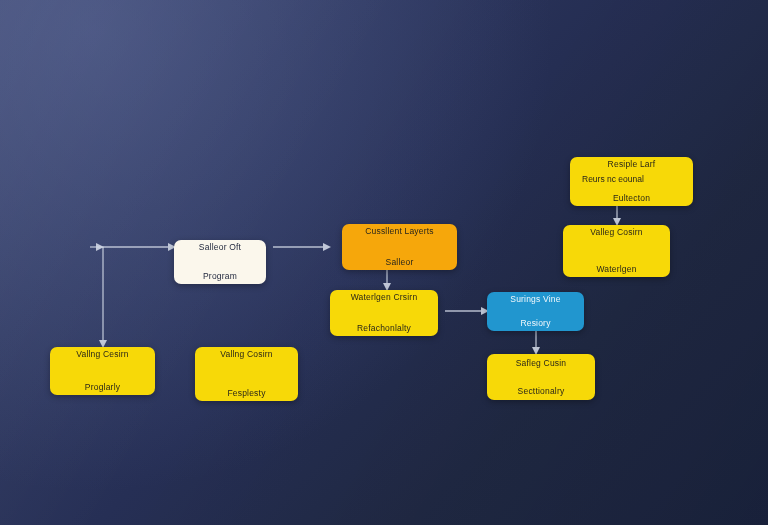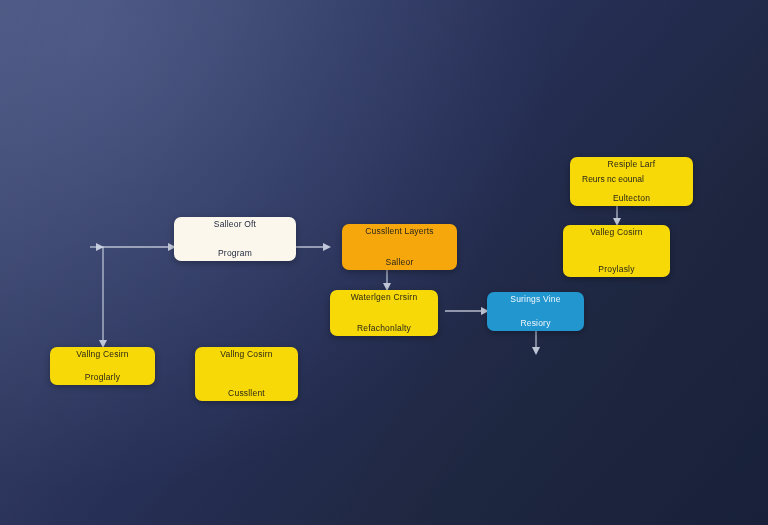--- a/index.html
+++ b/index.html
@@ -65,55 +65,59 @@
     <path d="M445,311 L481,311"></path>
     <polygon points="481,307 489,311 481,315"></polygon>
 
     <path d="M536,331 L536,347"></path>
     <polygon points="532,347 540,347 536,355"></polygon>
 
     <path d="M617,206 L617,218"></path>
     <polygon points="613,218 621,218 617,226"></polygon>
   </svg>
 
-  <div class="node cream" style="left:174px;top:217px;width:122px;height:44px;">
+  <div class="node cream" style="left:174px;top:240px;width:92px;height:44px;">
     <span class="ln">Salleor Oft</span>
     <span class="ln">Program</span>
   </div>
 
   <div class="node orange" style="left:330px;top:224px;width:115px;height:46px;margin-left:12px;">
     <span class="ln">Cussllent Layerts</span>
     <span class="ln">Salleor</span>
   </div>
 
   <div class="node yellow" style="left:330px;top:290px;width:108px;height:46px;">
     <span class="ln">Waterlgen Crsirn</span>
     <span class="ln">Refachonlalty</span>
   </div>
 
   <div class="node blue" style="left:487px;top:292px;width:97px;height:39px;">
     <span class="ln">Surings Vine</span>
     <span class="ln">Resiory</span>
   </div>
 
+  <div class="node yellow" style="left:487px;top:354px;width:108px;height:46px;line-height:18px;">
+    <span class="ln">Safleg Cusin</span>
+    <span class="ln">Secttionalry</span>
+  </div>
 
   <div class="node yellow" style="left:570px;top:157px;width:123px;height:49px;">
     <span class="ln">Resiple Larf</span>
     <span class="ln">Eultecton</span>
   </div>
   <span class="ov" style="left:582px;top:172px;">Reurs   nc eounal</span>
 
   <div class="node yellow" style="left:563px;top:225px;width:107px;height:52px;">
     <span class="ln">Valleg Cosirn</span>
-    <span class="ln">Proylasly</span>
+    <span class="ln">Waterlgen</span>
   </div>
 
-  <div class="node yellow" style="left:50px;top:347px;width:105px;height:38px;">
+  <div class="node yellow" style="left:50px;top:347px;width:105px;height:48px;">
     <span class="ln">Vallng Cesirn</span>
     <span class="ln">Proglarly</span>
   </div>
 
   <div class="node yellow" style="left:195px;top:347px;width:103px;height:54px;">
     <span class="ln">Vallng Cosirn</span>
-    <span class="ln">Cussllent</span>
+    <span class="ln">Fesplesty</span>
   </div>
 
 </div>
 
 </body></html>

